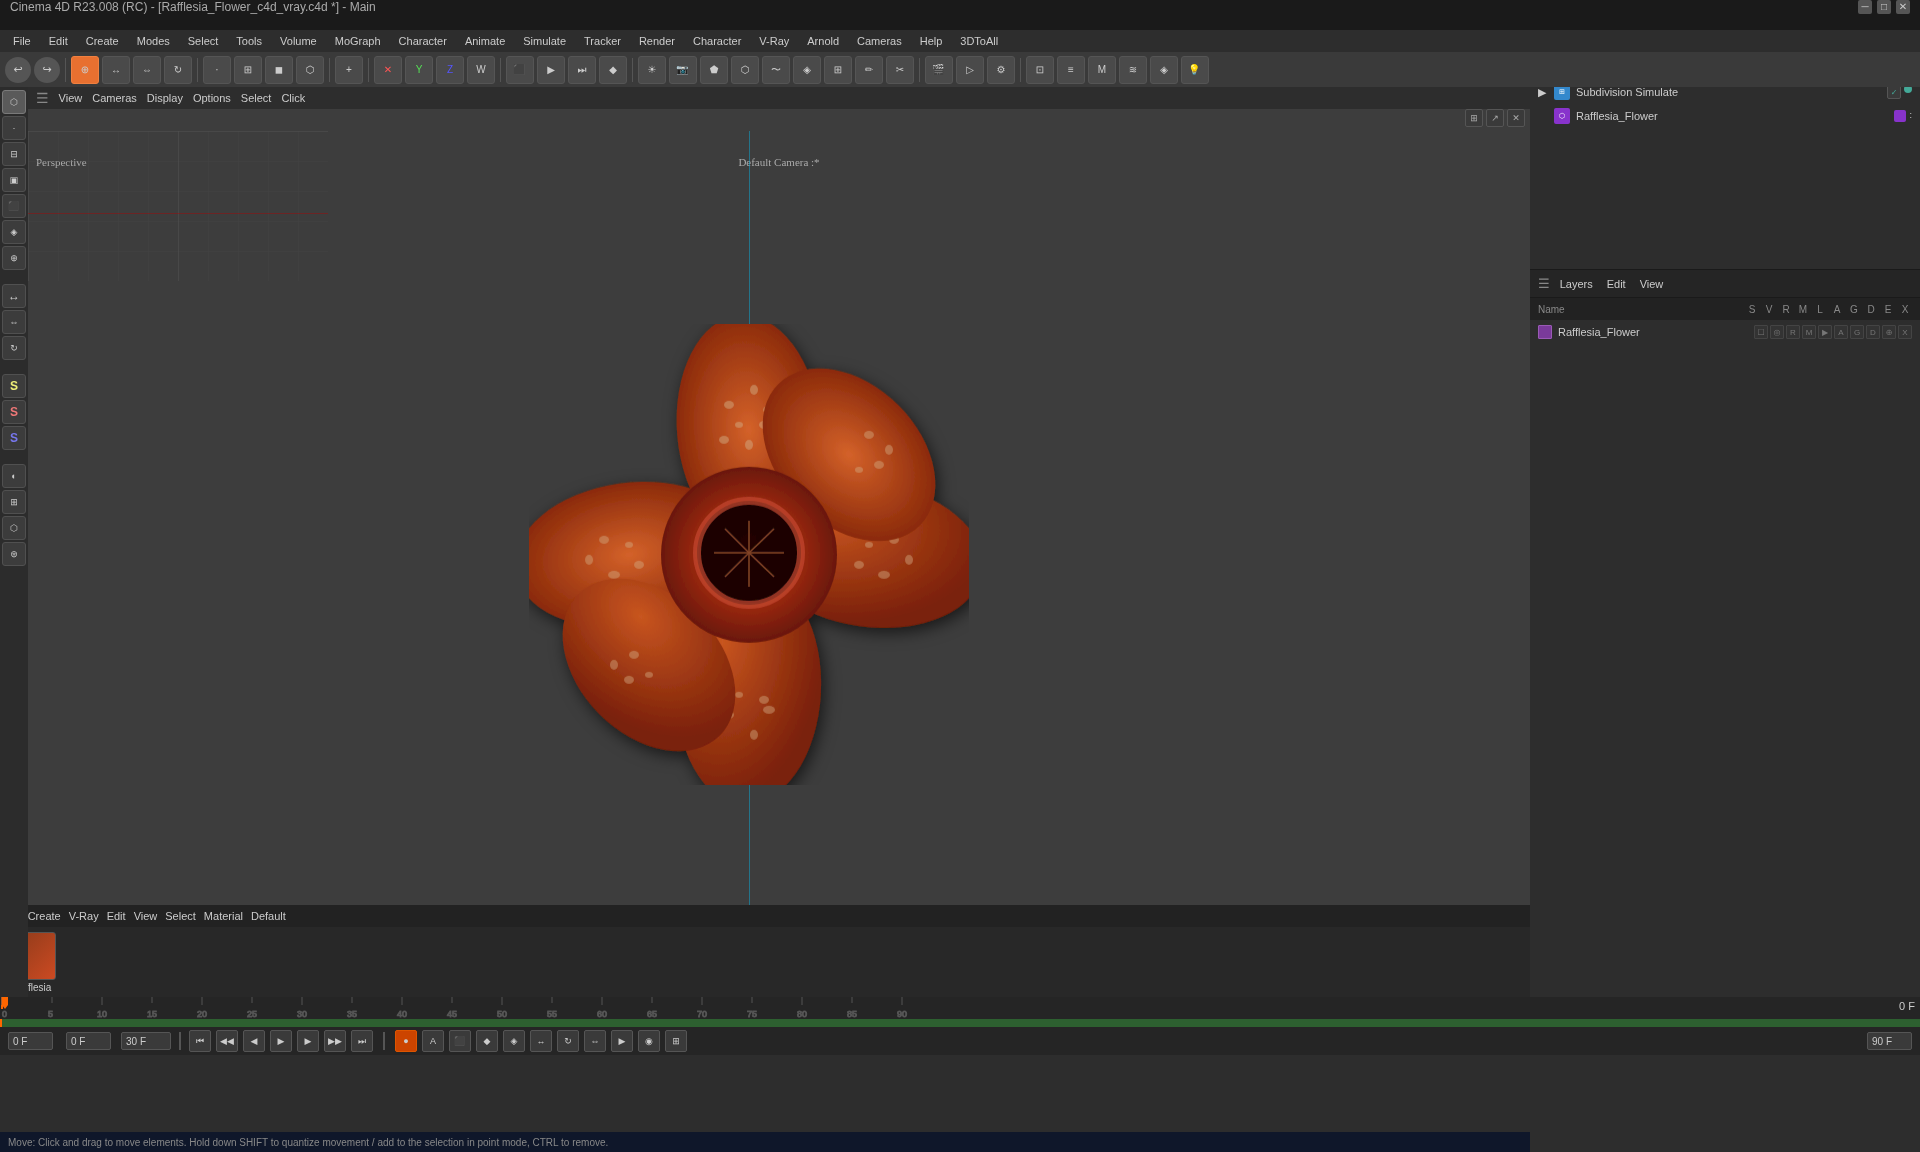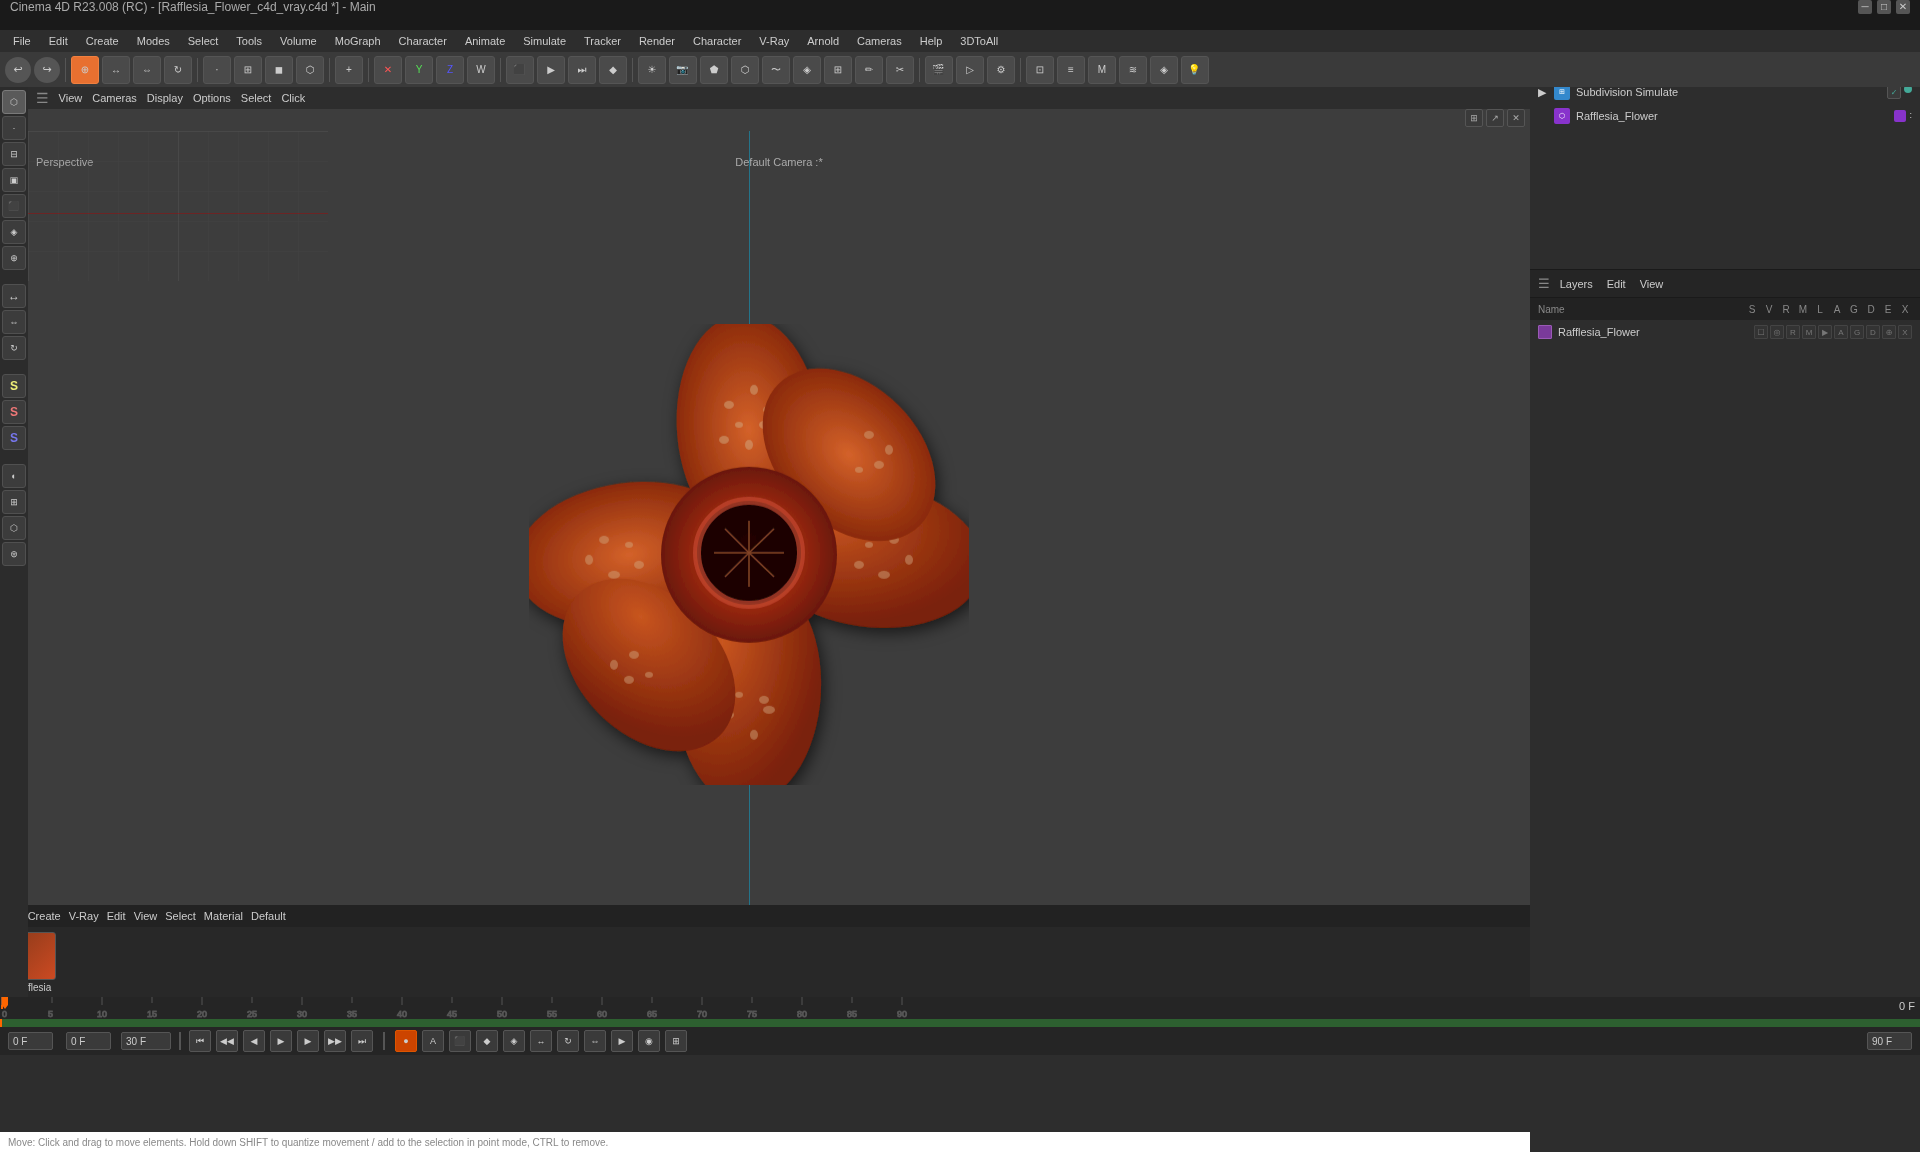--- a/index.html
+++ b/index.html
@@ -203,20 +203,21 @@
 
     
     #viewport-3d {
       position: absolute;
       top: 44px;
       left: 0;
       right: 0;
       bottom: 0;
       background: #3d3d3d;
       overflow: hidden;
+      font-family: Liberation Serif, serif;
     }
 
     
     .grid-canvas {
       position: absolute;
       top: 0; left: 0; right: 0; bottom: 0;
     }
 
     
     #flower-container {
@@ -614,21 +615,21 @@
       margin-top: 2px;
     }
 
     
     #status-bar {
       position: absolute;
       bottom: 0;
       left: 0;
       right: 390px;
       height: 20px;
-      background: #ffffff;
+      background: #0f172a;
       display: flex;
       align-items: center;
       padding: 0 8px;
       font-size: 10px;
       color: #888;
     }
 
     .tm-icon-btn {
       width: 22px;
       height: 22px;

